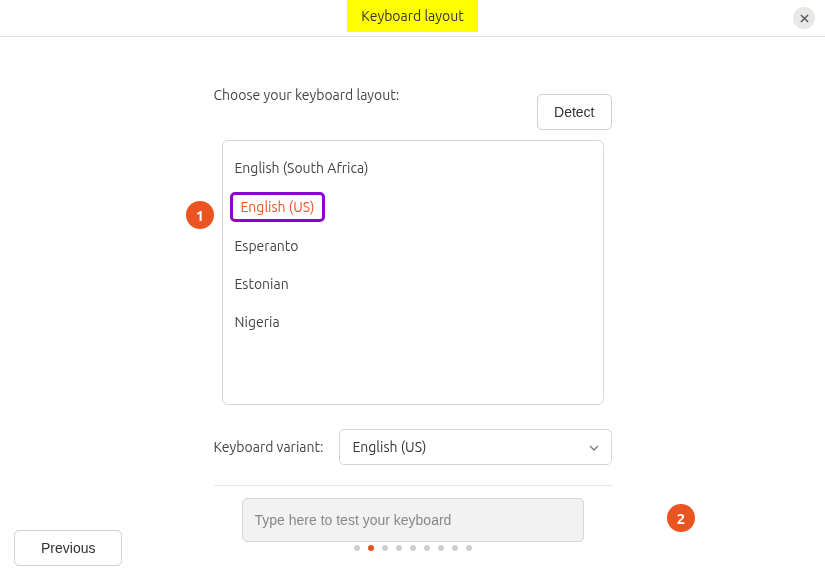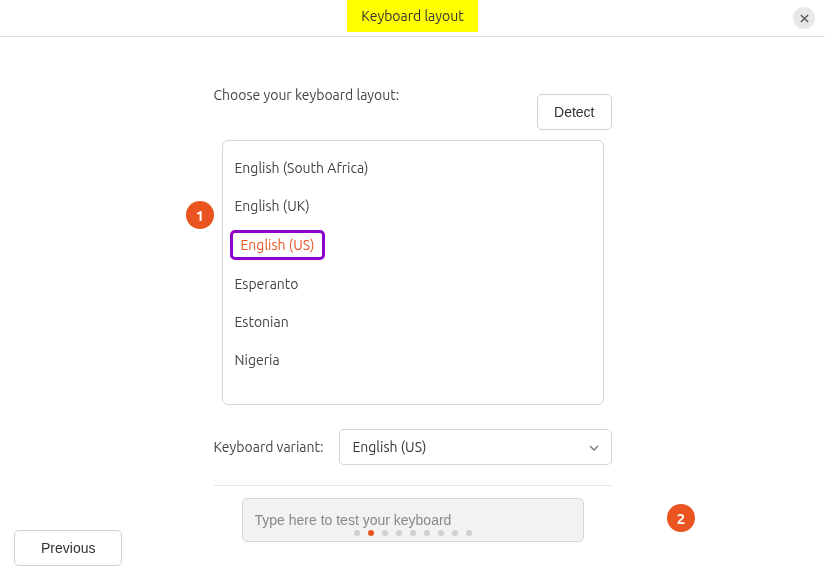--- a/index.html
+++ b/index.html
@@ -138,21 +138,21 @@
       outline: none;
     }
     .test-input::placeholder { color: #888; }
     .footer {
       position: absolute;
       bottom: 12px;
       left: 0;
       right: 0;
       padding: 0 14px;
       display: flex;
-      align-items: flex-start;
+      align-items: center;
       justify-content: space-between;
     }
     .prev-btn {
       border: 1px solid #d0d0d0;
       background: #fff;
       border-radius: 5px;
       padding: 9px 26px;
       font-size: 14px;
       cursor: pointer;
       color: #333;
@@ -216,21 +216,20 @@
 
   <div class="row-choose">
     <span class="label-text">Choose your keyboard layout:</span>
     <button class="detect-btn">Detect</button>
   </div>
 
   <div class="layout-list">
     <div class="layout-list-inner">
       <div class="list-item">English (Nigeria)</div>
       <div class="list-item">English (South Africa)</div>
-      <div class="list-item">English (UK)</div>
       <div><span class="list-item selected">English (US)</span></div>
       <div class="list-item">Esperanto</div>
       <div class="list-item">Estonian</div>
       <div class="list-item">Nigeria</div>
     </div>
   </div>
 
   <div class="variant-row">
     <span class="label-text">Keyboard variant:</span>
     <div class="variant-select">

